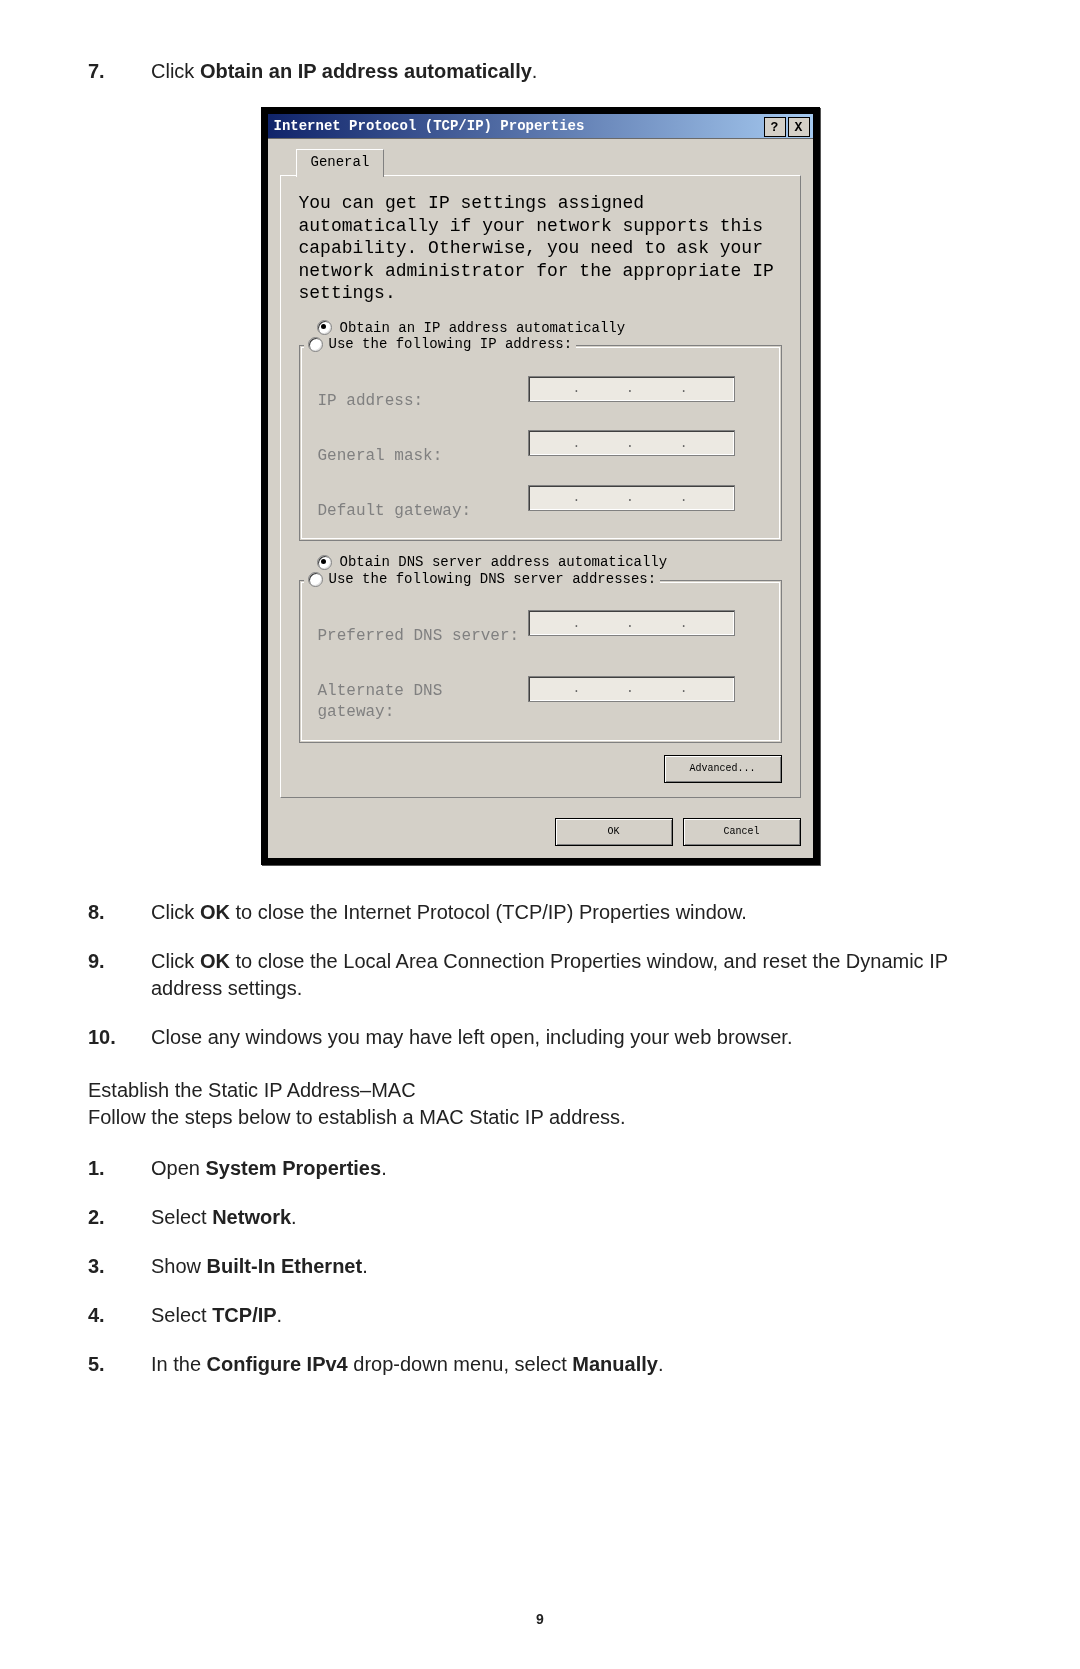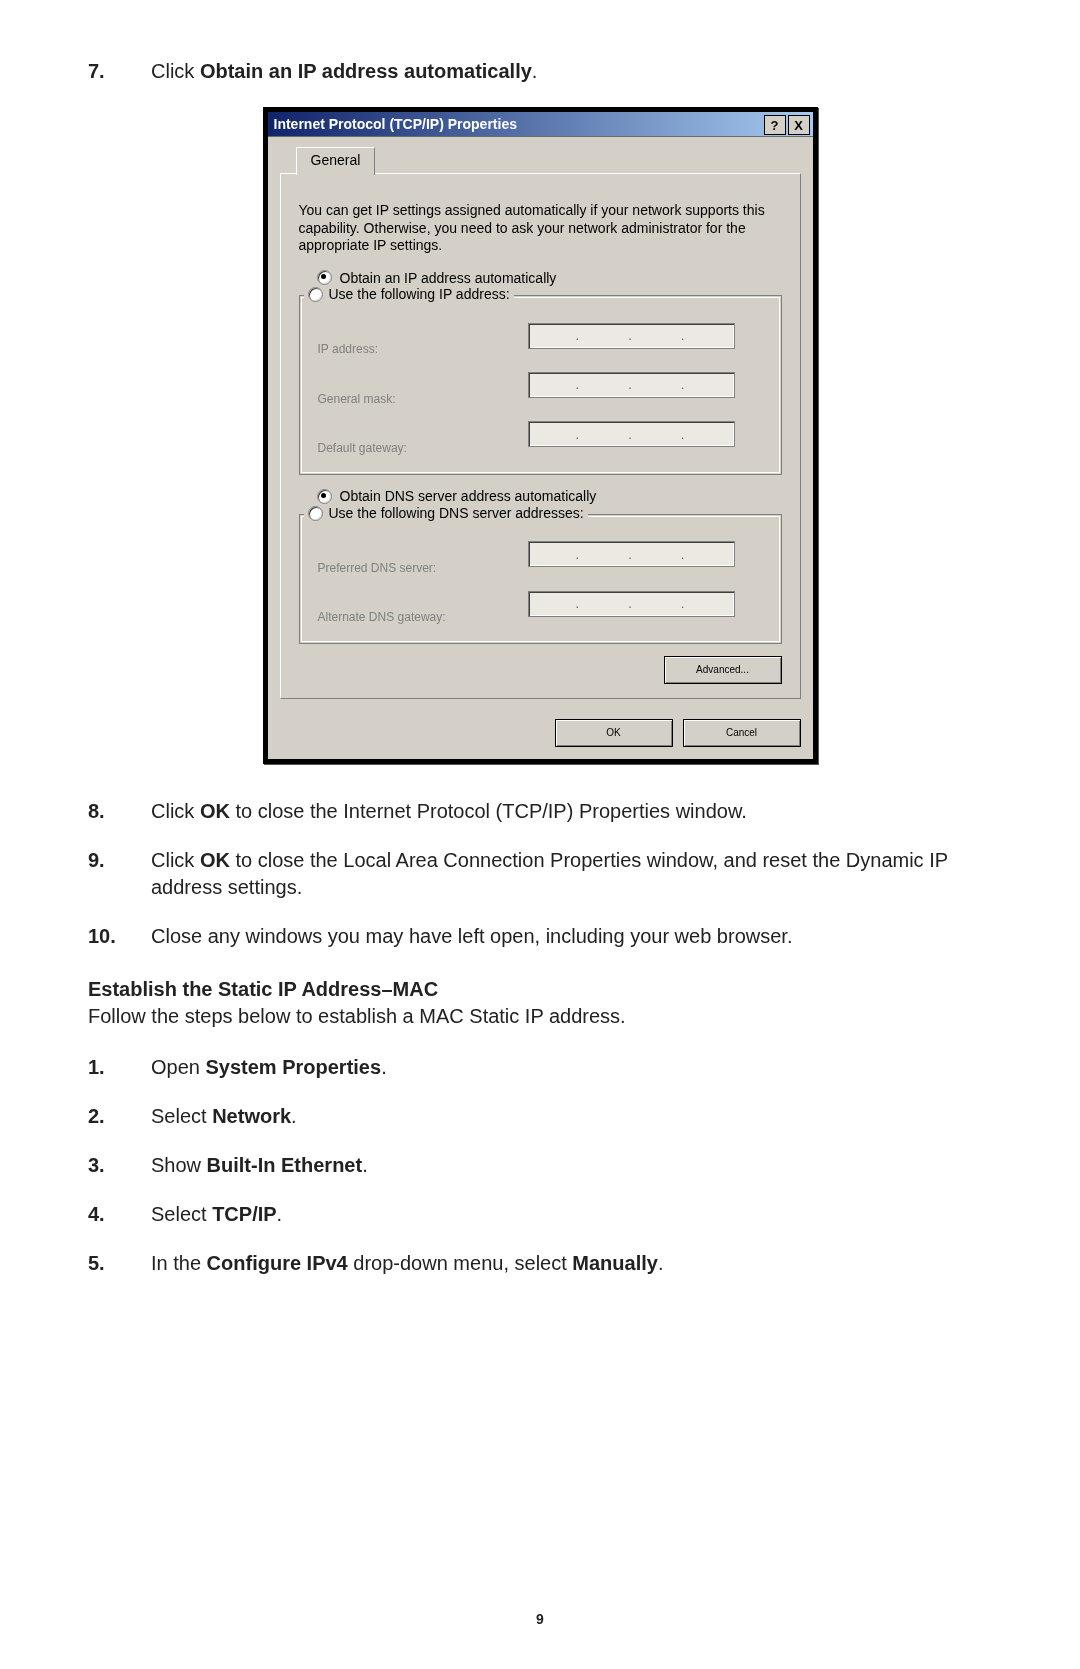--- a/index.html
+++ b/index.html
@@ -9,27 +9,27 @@
     color:#222;font-size:20px;line-height:1.35;
     position:relative;
   }
   .page{padding:58px 88px 0 88px;}
   .ol{display:block;}
   .li{display:flex;margin:0 0 22px 0;}
   .li .num{flex:0 0 46px;font-weight:700;}
   .li .body{flex:1;margin-left:17px;}
   b,.b{font-weight:700;}
   .section-intro{margin:26px 0 24px 0;}
-  .section-intro .head{font-weight:700;}
+  .section-intro .head{font-weight:400;}
 
   
   .dialog{
     width:545px;margin:20px auto 34px auto;
-    border:5px solid #000000;
-    font-family:Liberation Sans, sans-serif;
+    border:7px solid #000000;
+    font-family:Liberation Mono, monospace;
     font-size:14px;color:#000;
     box-shadow:1px 1px 0 #555;
   }
   .titlebar{
     height:24px;display:flex;align-items:center;
     background:linear-gradient(to right,#10246a,#a6caf0);
     color:#fff;font-weight:700;font-size:14px;
     padding-left:6px;
     position:relative;
     border-bottom:1px solid #6a6a6a;
@@ -49,21 +49,21 @@
     background:#d4d0c8;
     border:1px solid #fff;border-right-color:#808080;border-bottom:none;
     font-size:14px;
   }
   .tabpanel{
     border:1px solid #fff;border-right-color:#808080;border-bottom-color:#808080;
     background:#d4d0c8;
     margin-top:-1px;
     padding:16px 18px 14px 18px;
   }
-  .desc{font-size:14px;line-height:1.25;margin-bottom:14px;margin-top:12px;}
+  .desc{font-size:18px;line-height:1.25;margin-bottom:14px;}
   .groupbox{
     border:1px solid #808080;
     border-top-color:#808080;
     background:#d4d0c8;
     position:relative;
     padding:12px 14px 12px 18px;
     margin-bottom:12px;
   }
   .groupbox::before{
     content:"";position:absolute;left:1px;top:1px;right:1px;bottom:1px;
@@ -79,21 +79,21 @@
     width:13px;height:13px;border-radius:50%;
     background:#fff;border:1px solid #808080;
     box-shadow:inset 1px 1px 0 #404040, inset -1px -1px 0 #e0e0e0;
     position:relative;flex:0 0 auto;
   }
   .radio.checked::after{
     content:"";position:absolute;left:3px;top:3px;width:5px;height:5px;
     background:#000;border-radius:50%;
   }
   .field-row{display:flex;align-items:center;margin:6px 0;}
-  .field-row .lbl{flex:0 0 210px;font-size:12px;color:#808080;margin-top:27px;}
+  .field-row .lbl{flex:0 0 210px;font-size:16px;color:#808080;margin-top:27px;}
   .ipbox{
     width:205px;height:24px;
     background:#ece9e2;
     border:1px solid #808080;
     box-shadow:inset 1px 1px 0 #404040, inset -1px -1px 0 #fff;
     display:flex;align-items:center;justify-content:space-around;
     color:#888;font-size:13px;letter-spacing:2px;
   }
   .ipbox span{flex:1;text-align:center;}
   .ipbox .dot{flex:0 0 auto;color:#666;}

